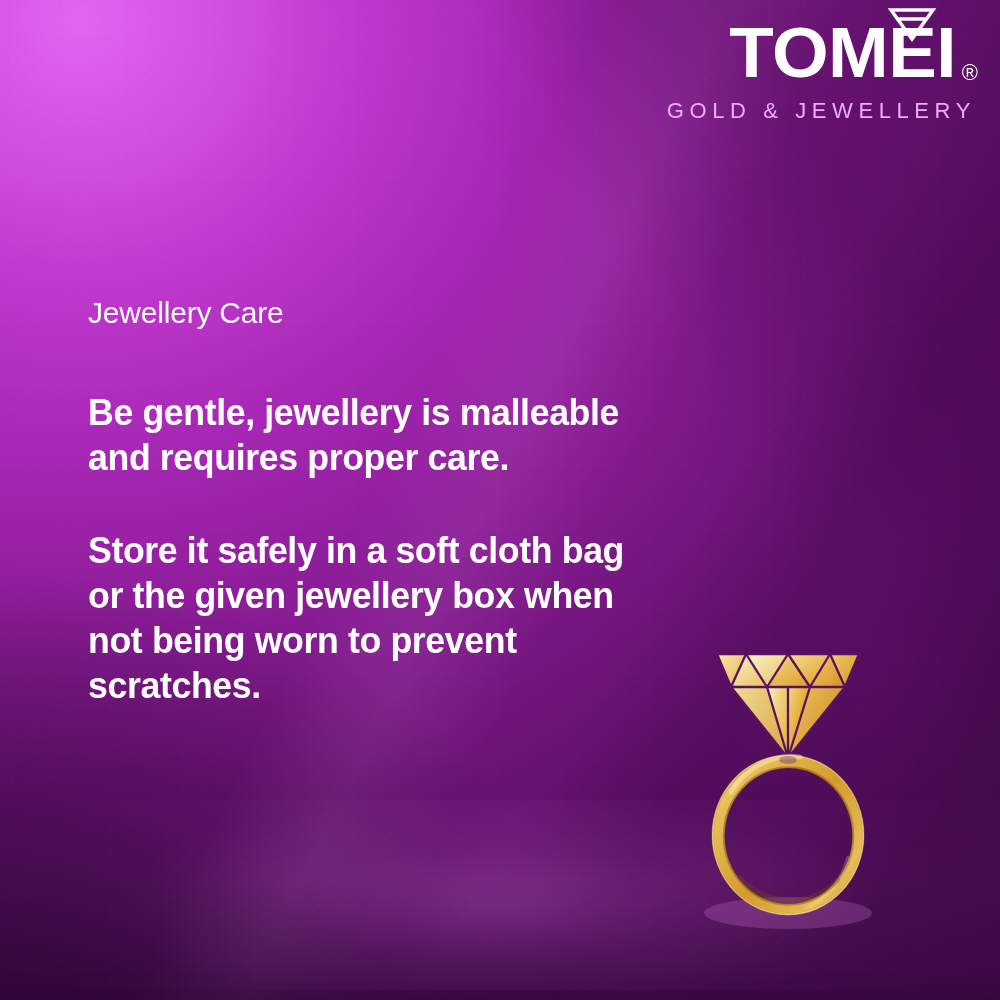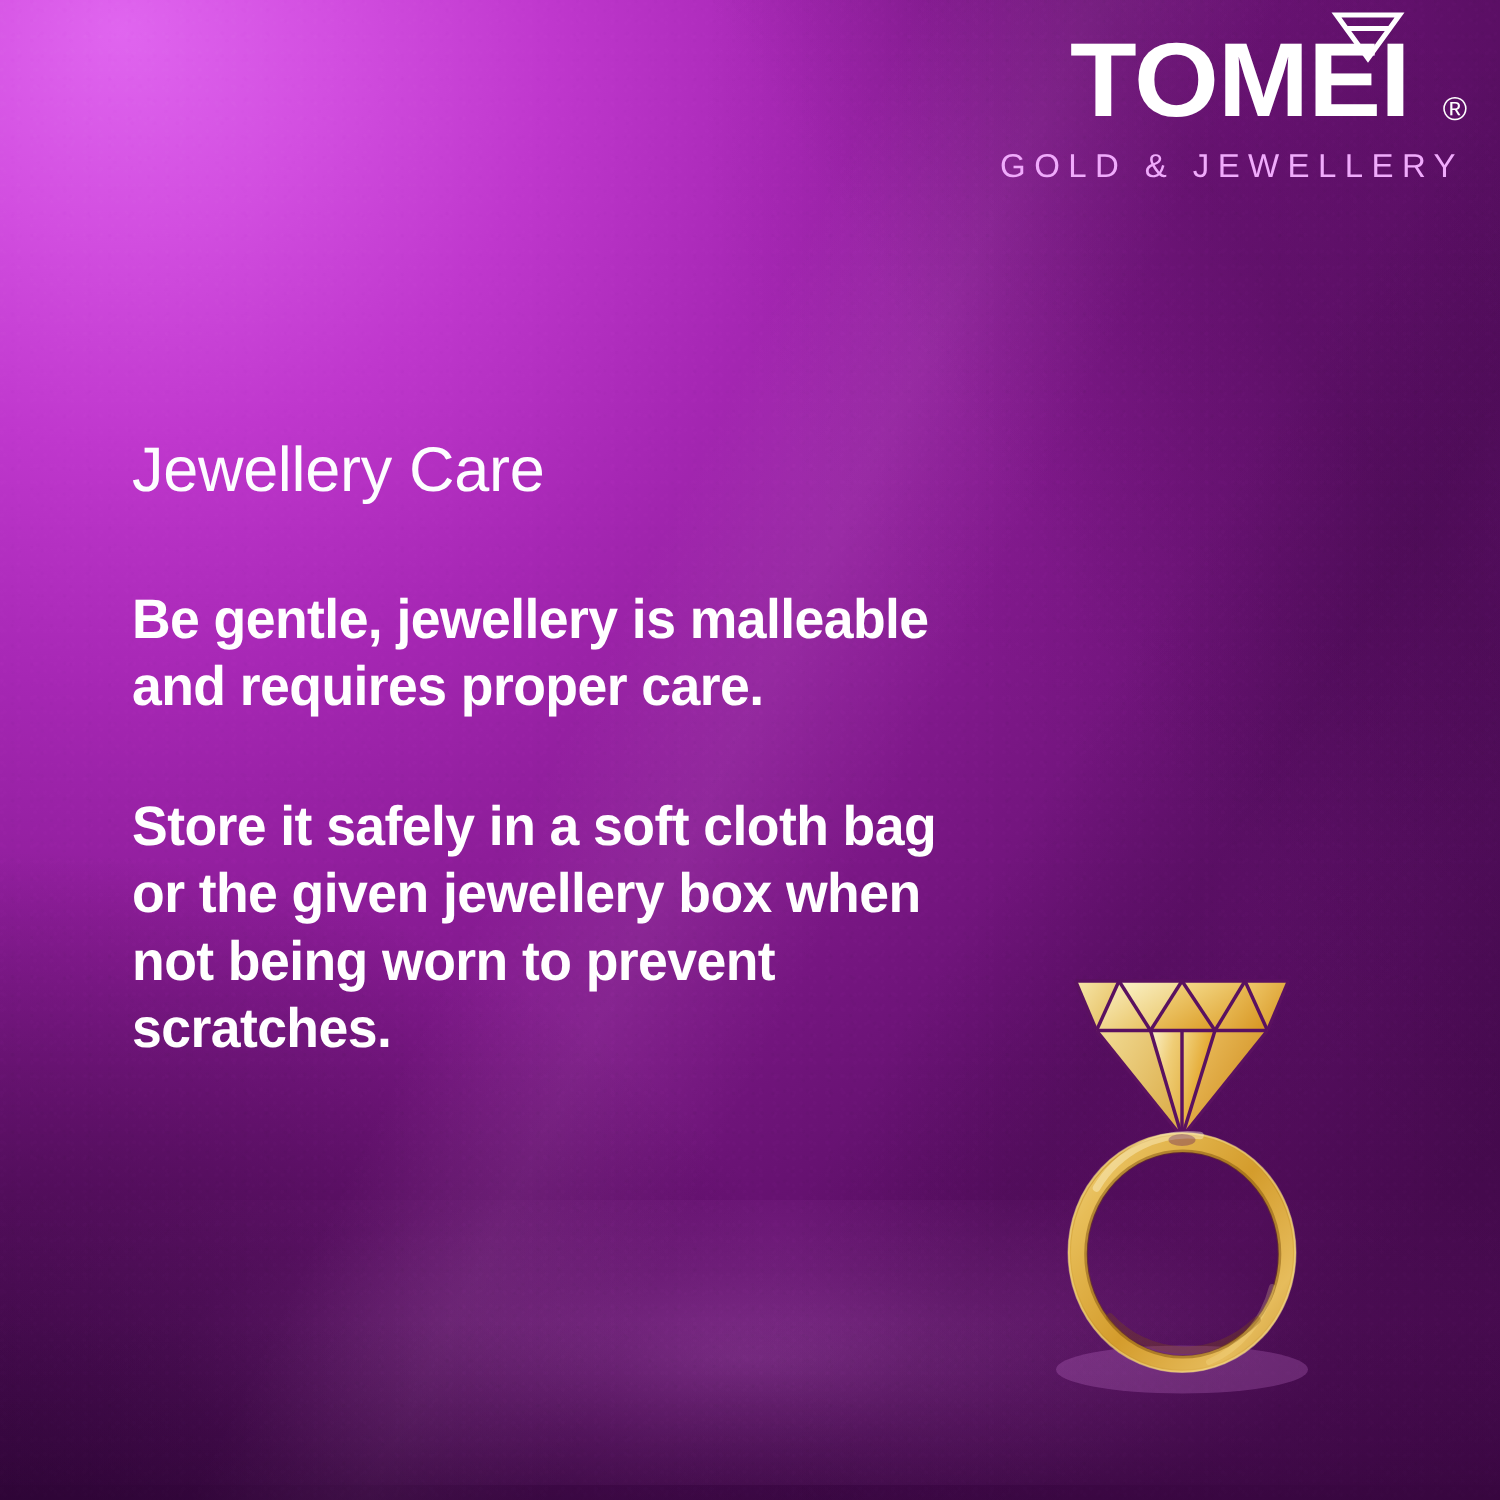--- a/index.html
+++ b/index.html
@@ -111,21 +111,20 @@
     position:absolute;
     right:22px; top:10px;
     width:330px;
     text-align:right;
     user-select:none;
   }
   .logo-wordmark-row {
     position:relative;
     display:flex; align-items:flex-end; justify-content:flex-end;
     height:78px;
-    gap:16px;
   }
   .logo-diamond {
     position:absolute;
     right:41px; top:-2px;
     width:50px; height:34px;
   }
   .logo-word {
     font-family:"Liberation Sans", sans-serif;
     font-weight:bold;
     font-size:70px;
@@ -157,21 +156,21 @@
   
   .copy {
     position:absolute;
     left:88px;
     top:288px;
     width:600px;
   }
   .headline {
     font-family:"Liberation Sans", sans-serif;
     font-weight:normal;
-    font-size:42px;
+    font-size:30px;
     line-height:50px;
     letter-spacing:-0.2px;
     color:#fdfdff;
   }
   .para {
     font-family:"Liberation Sans", sans-serif;
     font-weight:bold;
     font-size:37px;
     line-height:45px;
     letter-spacing:-0.4px;

